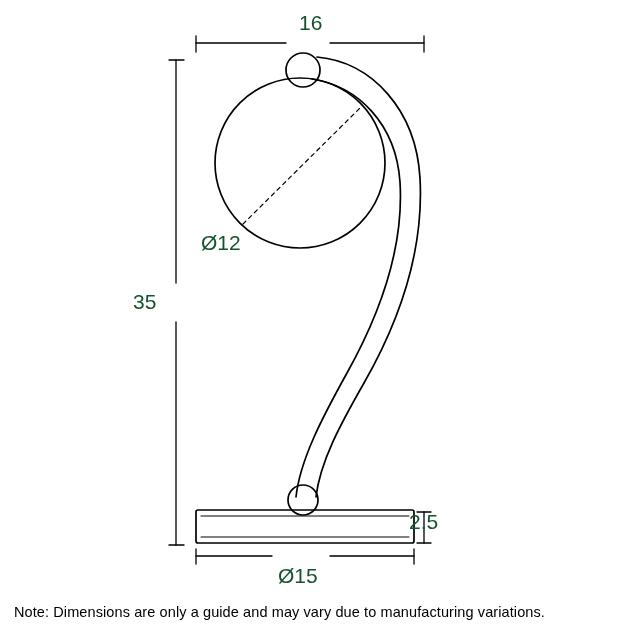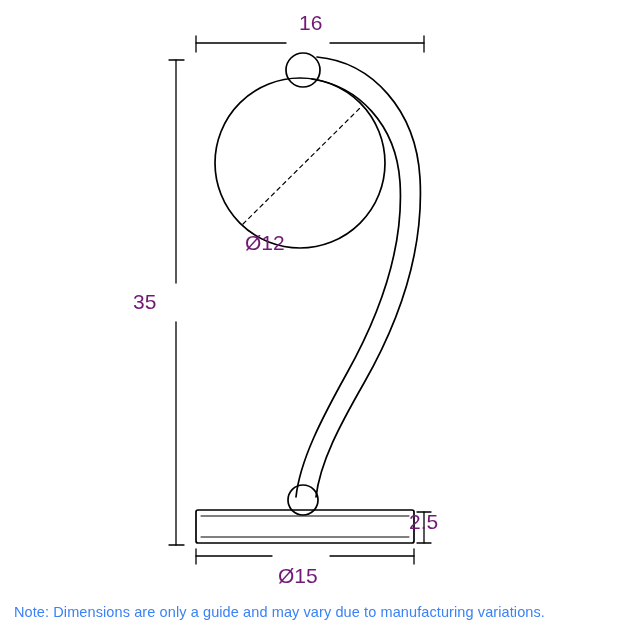--- a/index.html
+++ b/index.html
@@ -27,38 +27,38 @@
     left: 0;
     top: 0;
     width: 640px;
     height: 640px;
     display: block;
   }
   .dim-label {
     position: absolute;
     font-family: "Liberation Sans", sans-serif;
     font-size: 21px;
-    color: #701a75;
+    color: #14532d;
     white-space: nowrap;
     line-height: 1;
   }
   #label-width   { left: 299px; top: 12px; }
   #label-height  { left: 133px; top: 291px; }
-  #label-globe   { left: 201px; top: 232px; margin-left: 44px; }
+  #label-globe   { left: 201px; top: 232px; }
   #label-base-th { left: 409px; top: 511px; }
   #label-base-d  { left: 278px; top: 565px; text-align: center; }
 
   #note {
     position: absolute;
     left: 14px;
     top: 604px;
     width: 616px;
     font-family: "Liberation Sans", sans-serif;
     font-size: 14.5px;
-    color: #3b82f6;
+    color: #000000;
     letter-spacing: 0.1px;
   }
 </style>
 </head>
 <body>
 
 <div id="stage">
 
   <svg id="drawing" viewBox="0 0 640 640">
     <g fill="none" stroke="#000000" stroke-width="1.6" stroke-linecap="round" stroke-linejoin="round">

